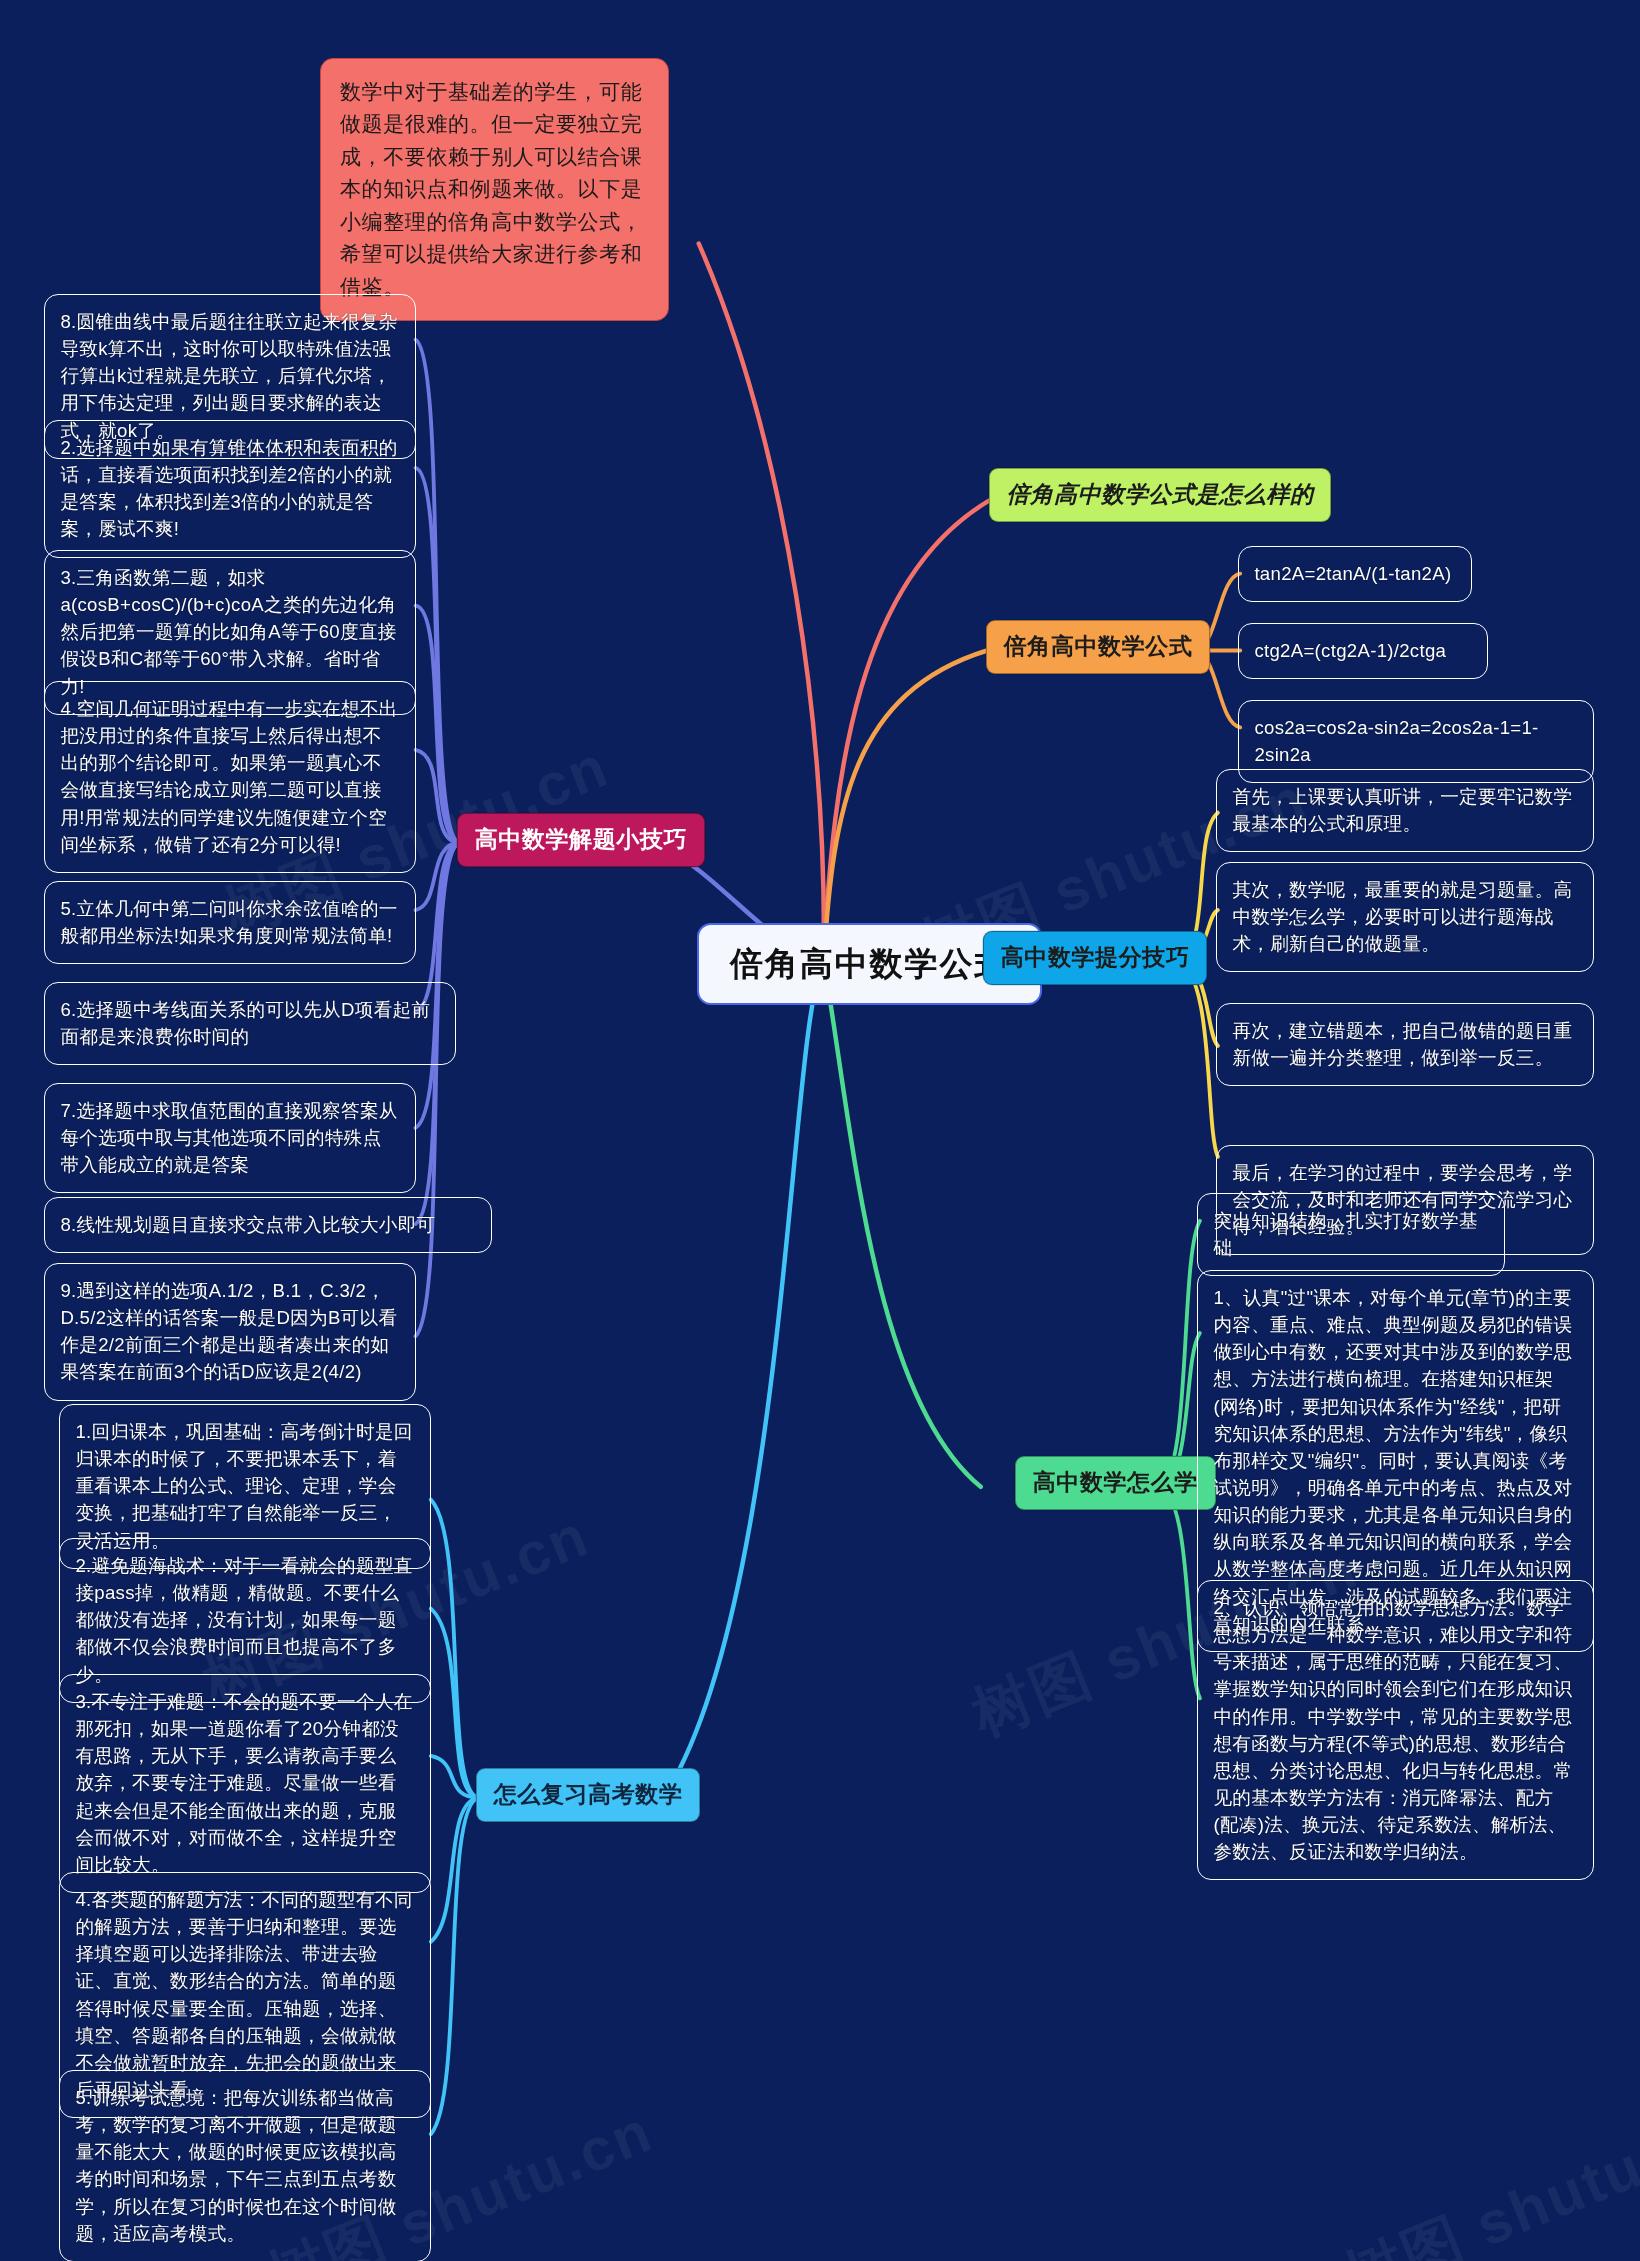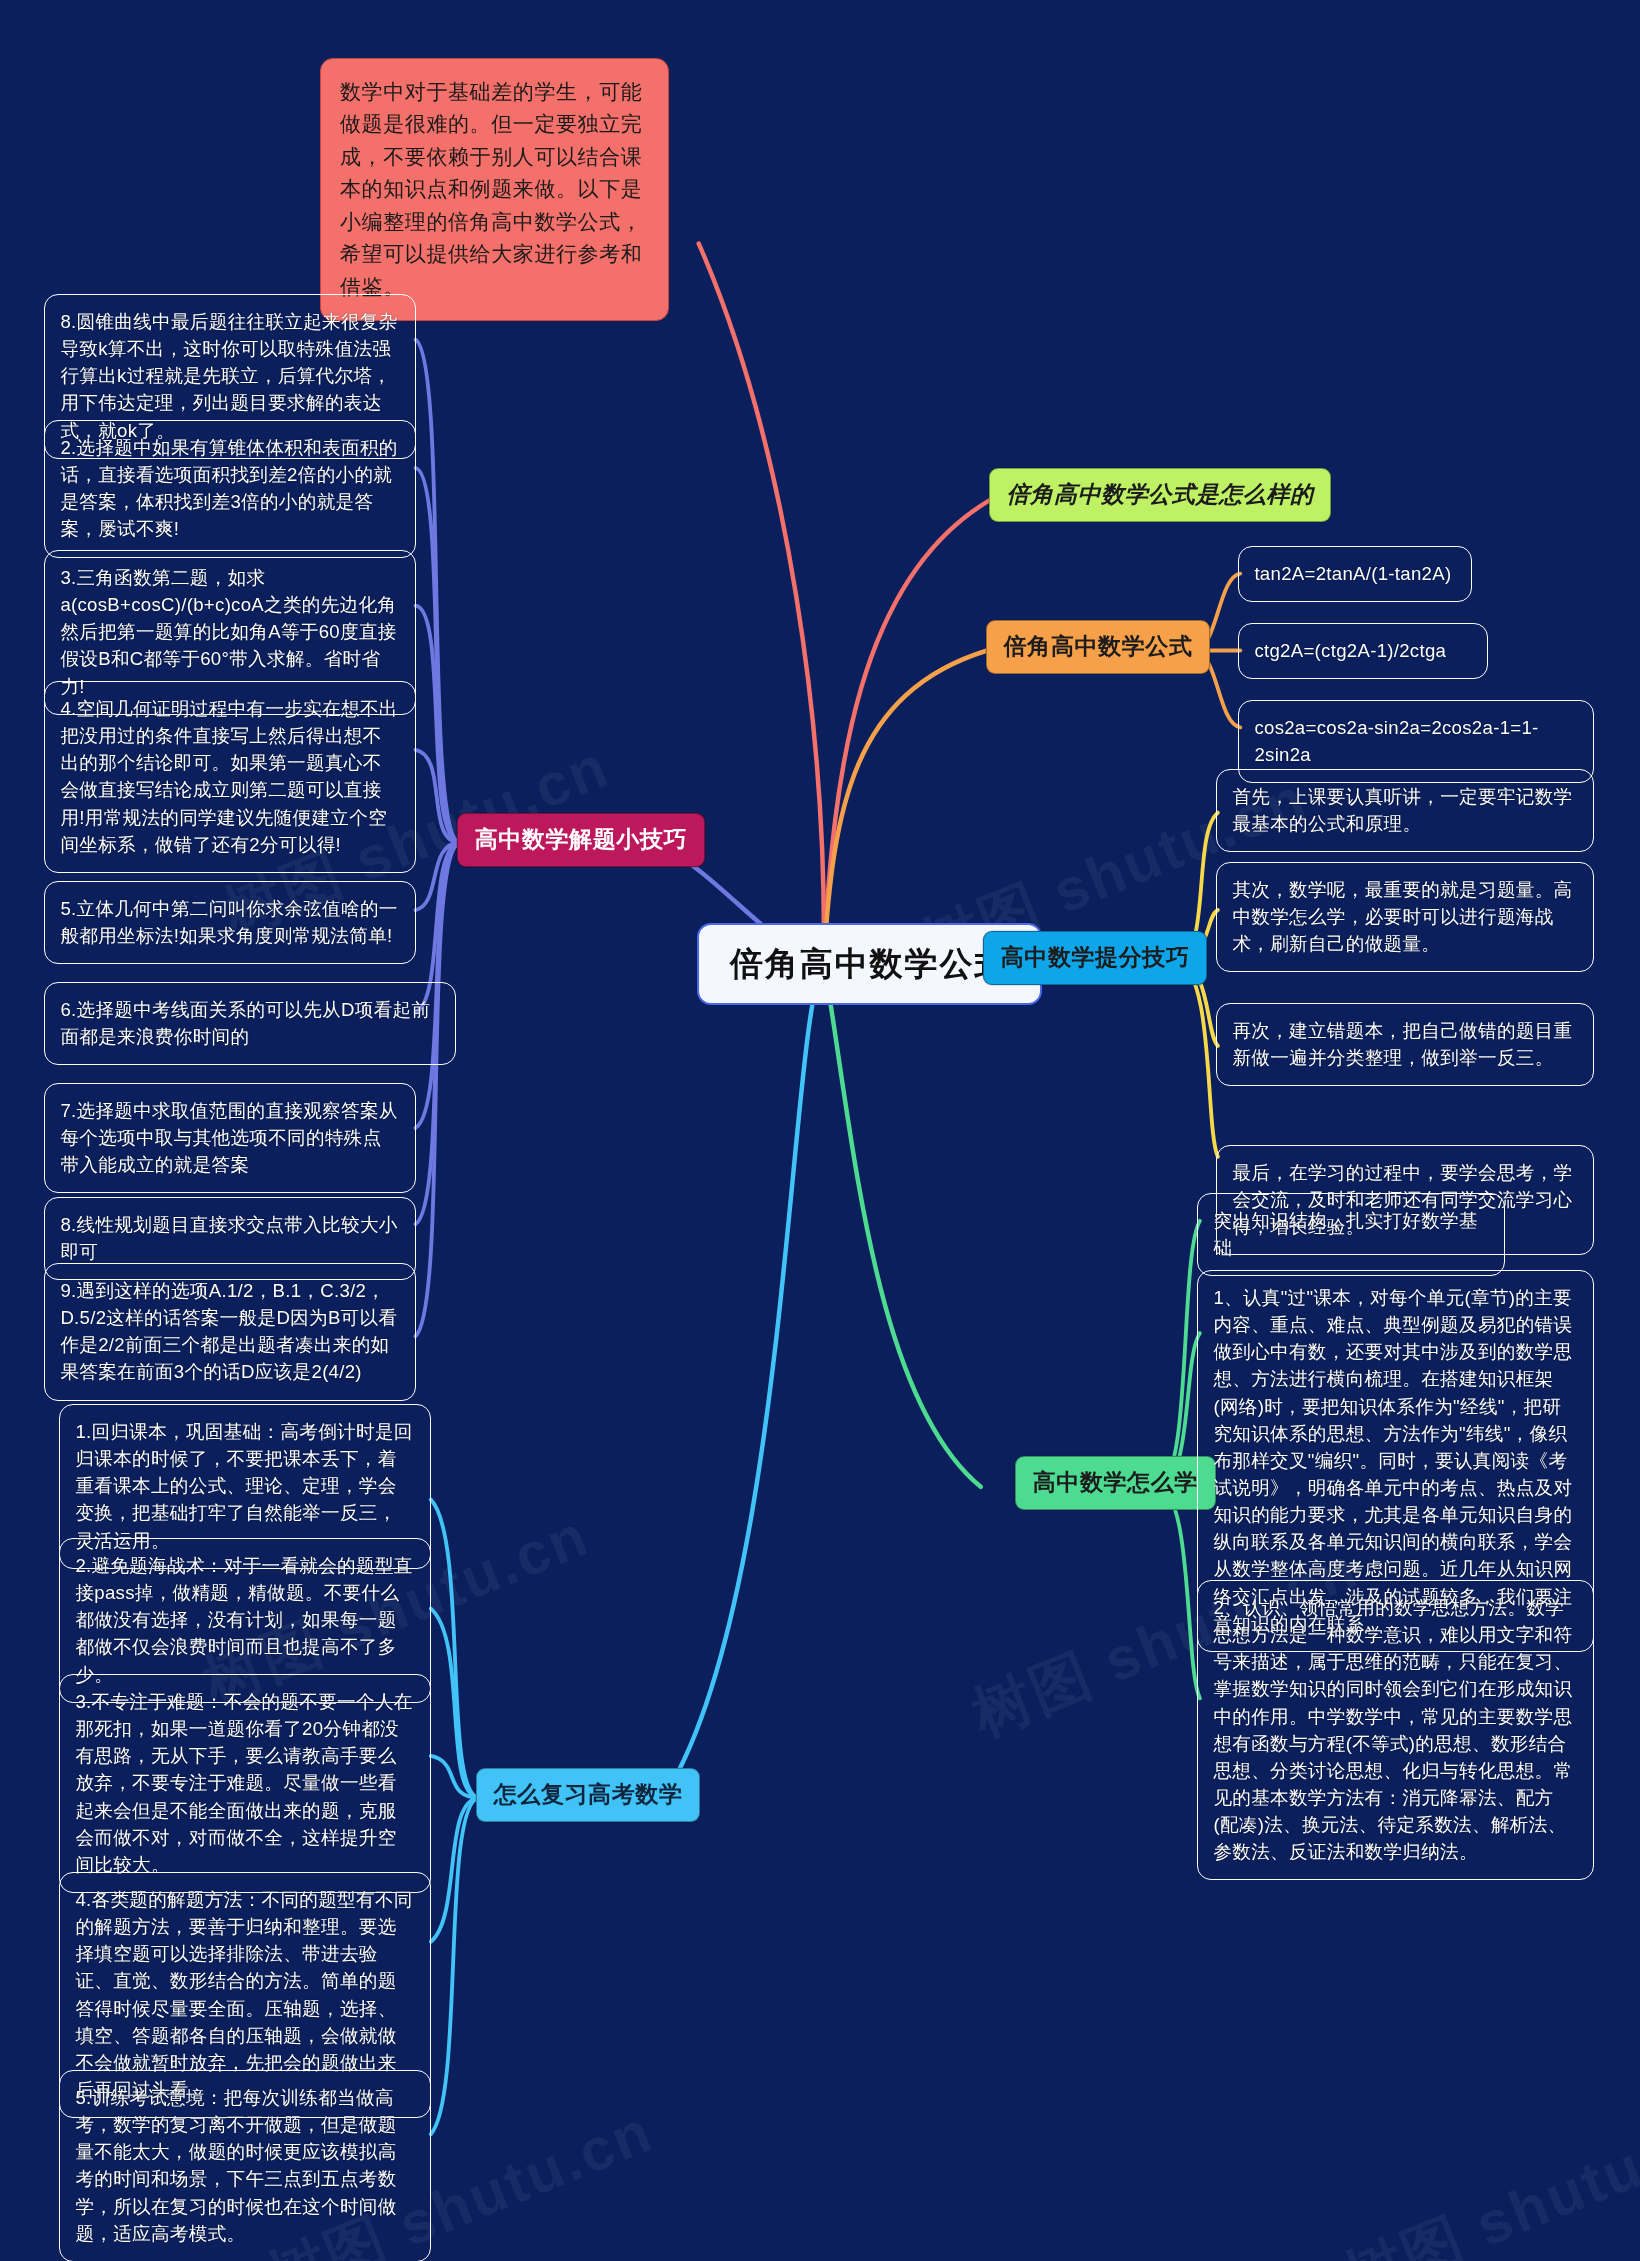--- a/index.html
+++ b/index.html
@@ -209,21 +209,21 @@
   </div>
   <div class="node" style="left:44px; top:881px; width:372px;">
     <div class="leaf">5.立体几何中第二问叫你求余弦值啥的一般都用坐标法!如果求角度则常规法简单!</div>
   </div>
   <div class="node" style="left:44px; top:982px; width:412px;">
     <div class="leaf">6.选择题中考线面关系的可以先从D项看起前面都是来浪费你时间的</div>
   </div>
   <div class="node" style="left:44px; top:1083px; width:372px;">
     <div class="leaf">7.选择题中求取值范围的直接观察答案从每个选项中取与其他选项不同的特殊点带入能成立的就是答案</div>
   </div>
-  <div class="node" style="left:44px; top:1197px; width:372px;">
+  <div class="node" style="left:44px; top:1197px; width:448px;">
     <div class="leaf">8.线性规划题目直接求交点带入比较大小即可</div>
   </div>
   <div class="node" style="left:44px; top:1263px; width:372px;">
     <div class="leaf">9.遇到这样的选项A.1/2，B.1，C.3/2，D.5/2这样的话答案一般是D因为B可以看作是2/2前面三个都是出题者凑出来的如果答案在前面3个的话D应该是2(4/2)</div>
   </div>
 
   <div class="node" style="left:476px; top:1768px;">
     <div class="branch cyan">怎么复习高考数学</div>
   </div>
   <div class="node" style="left:59px; top:1404px; width:372px;">

